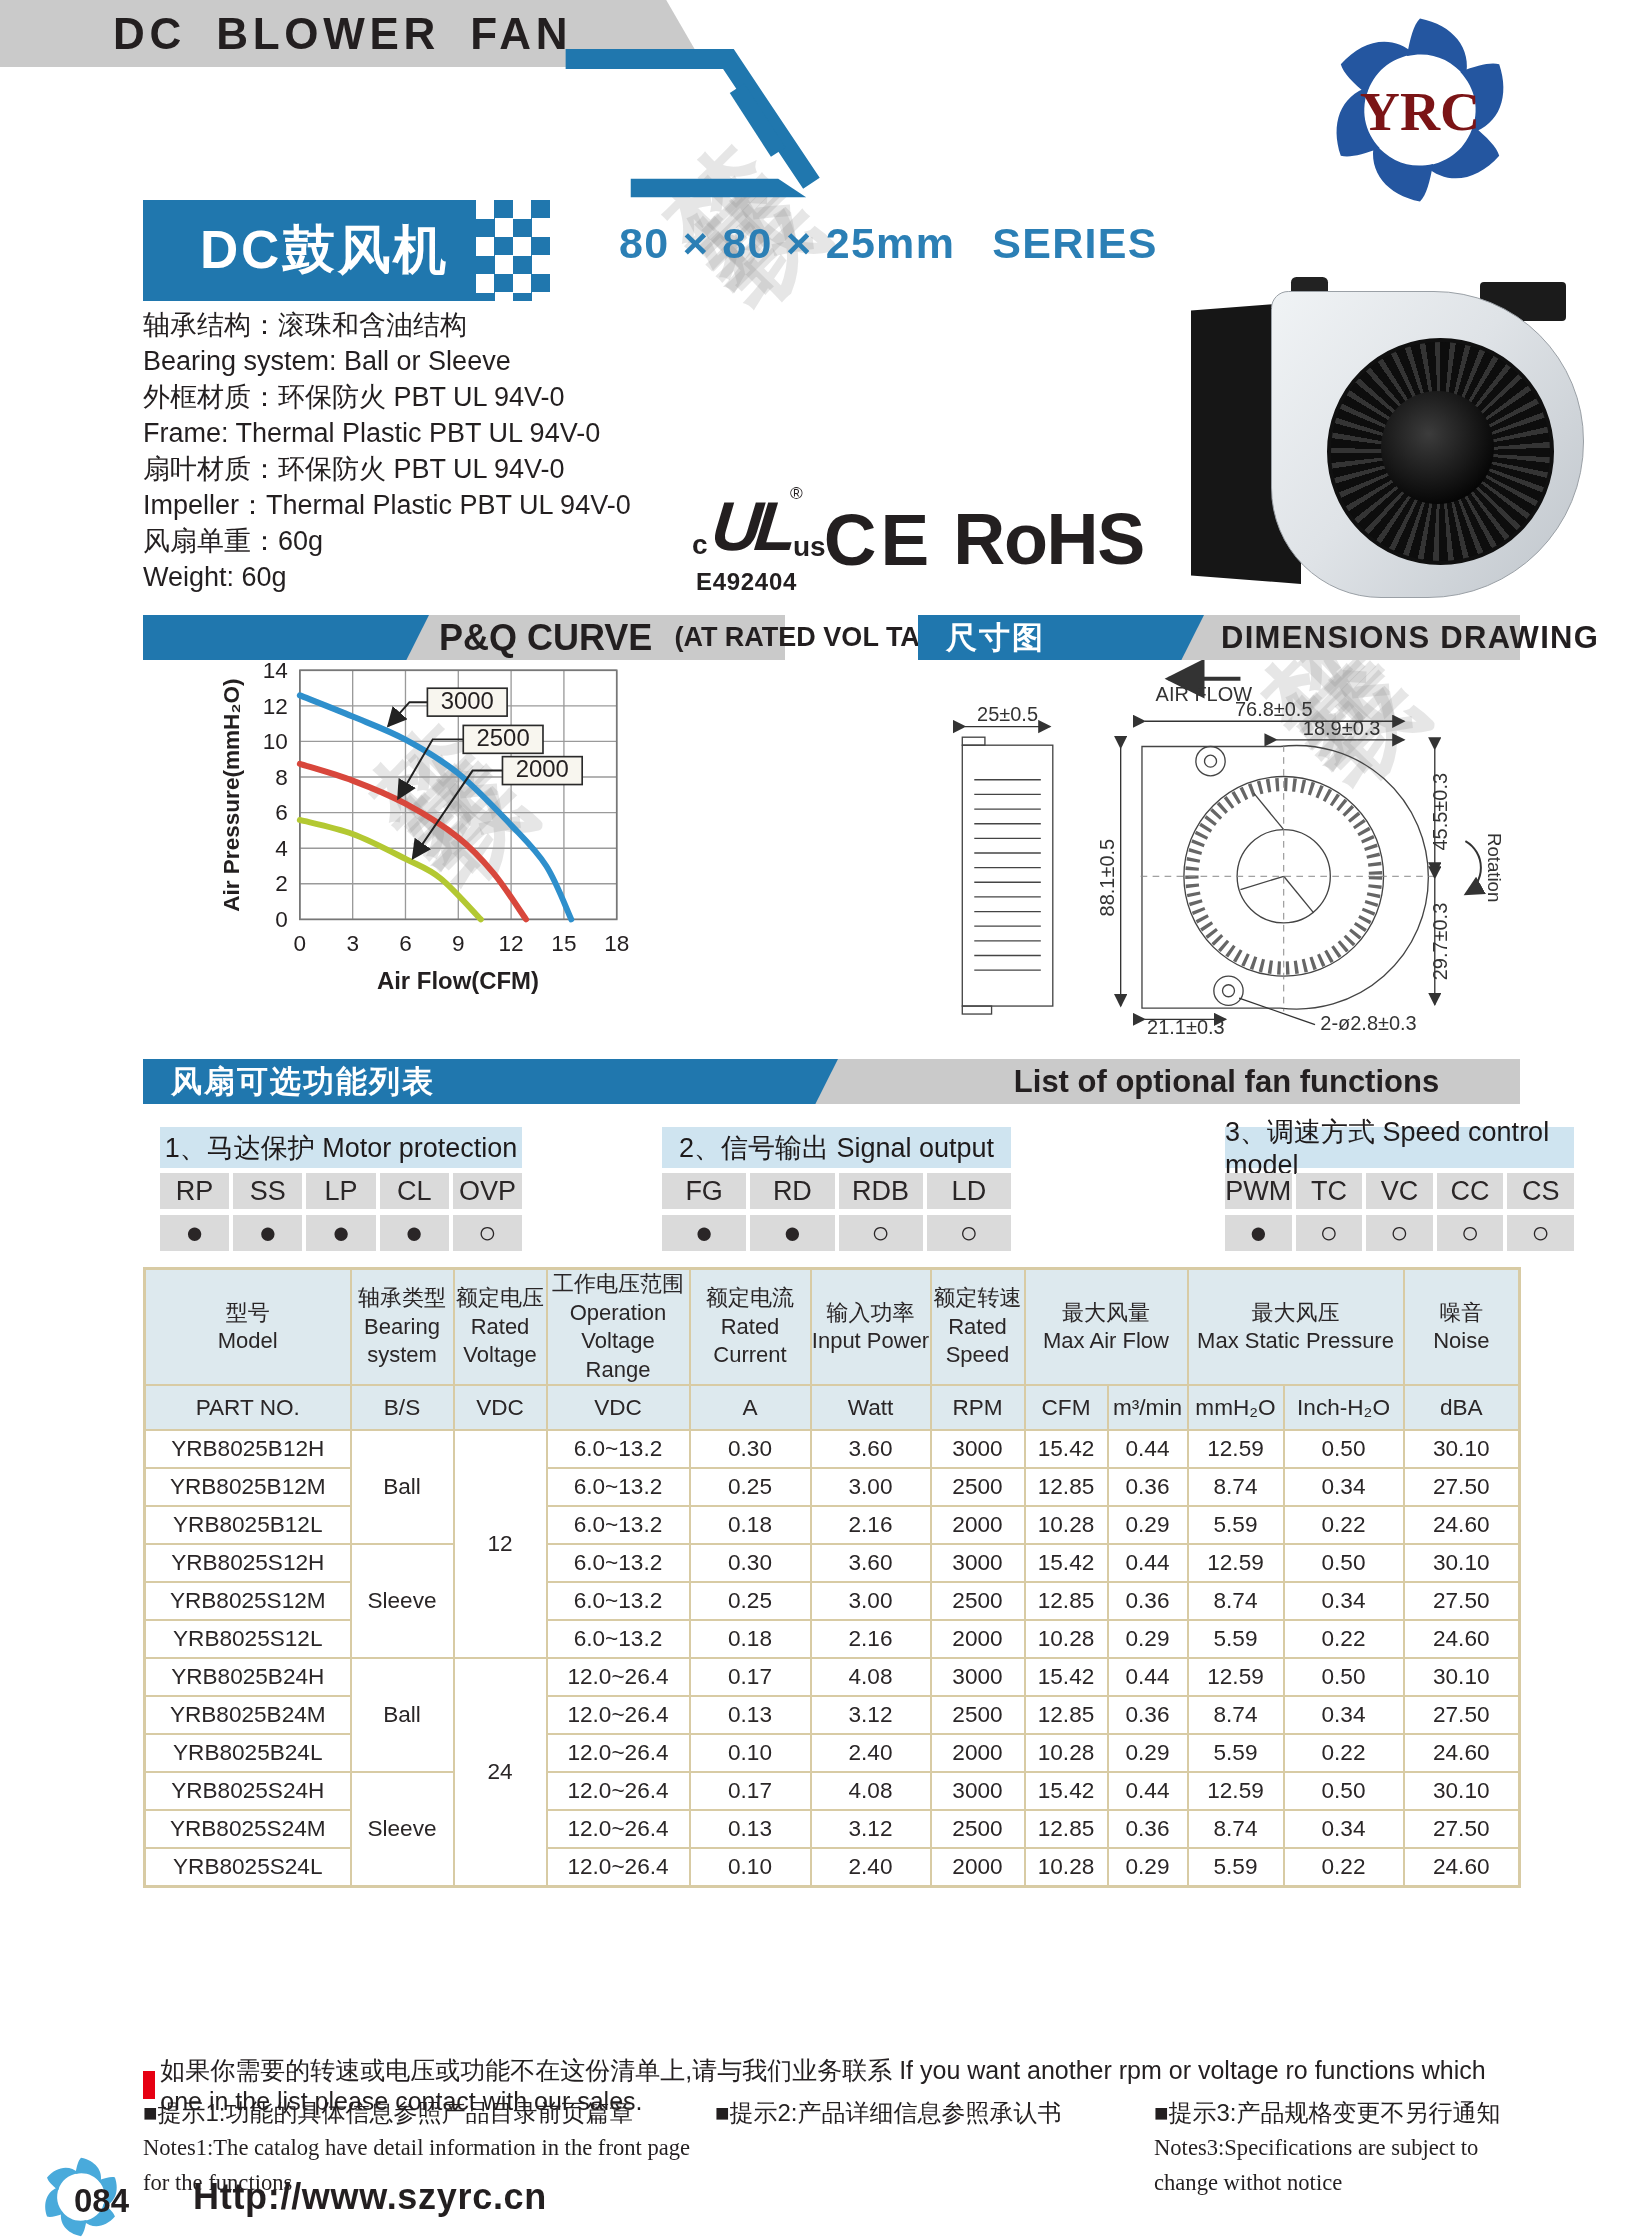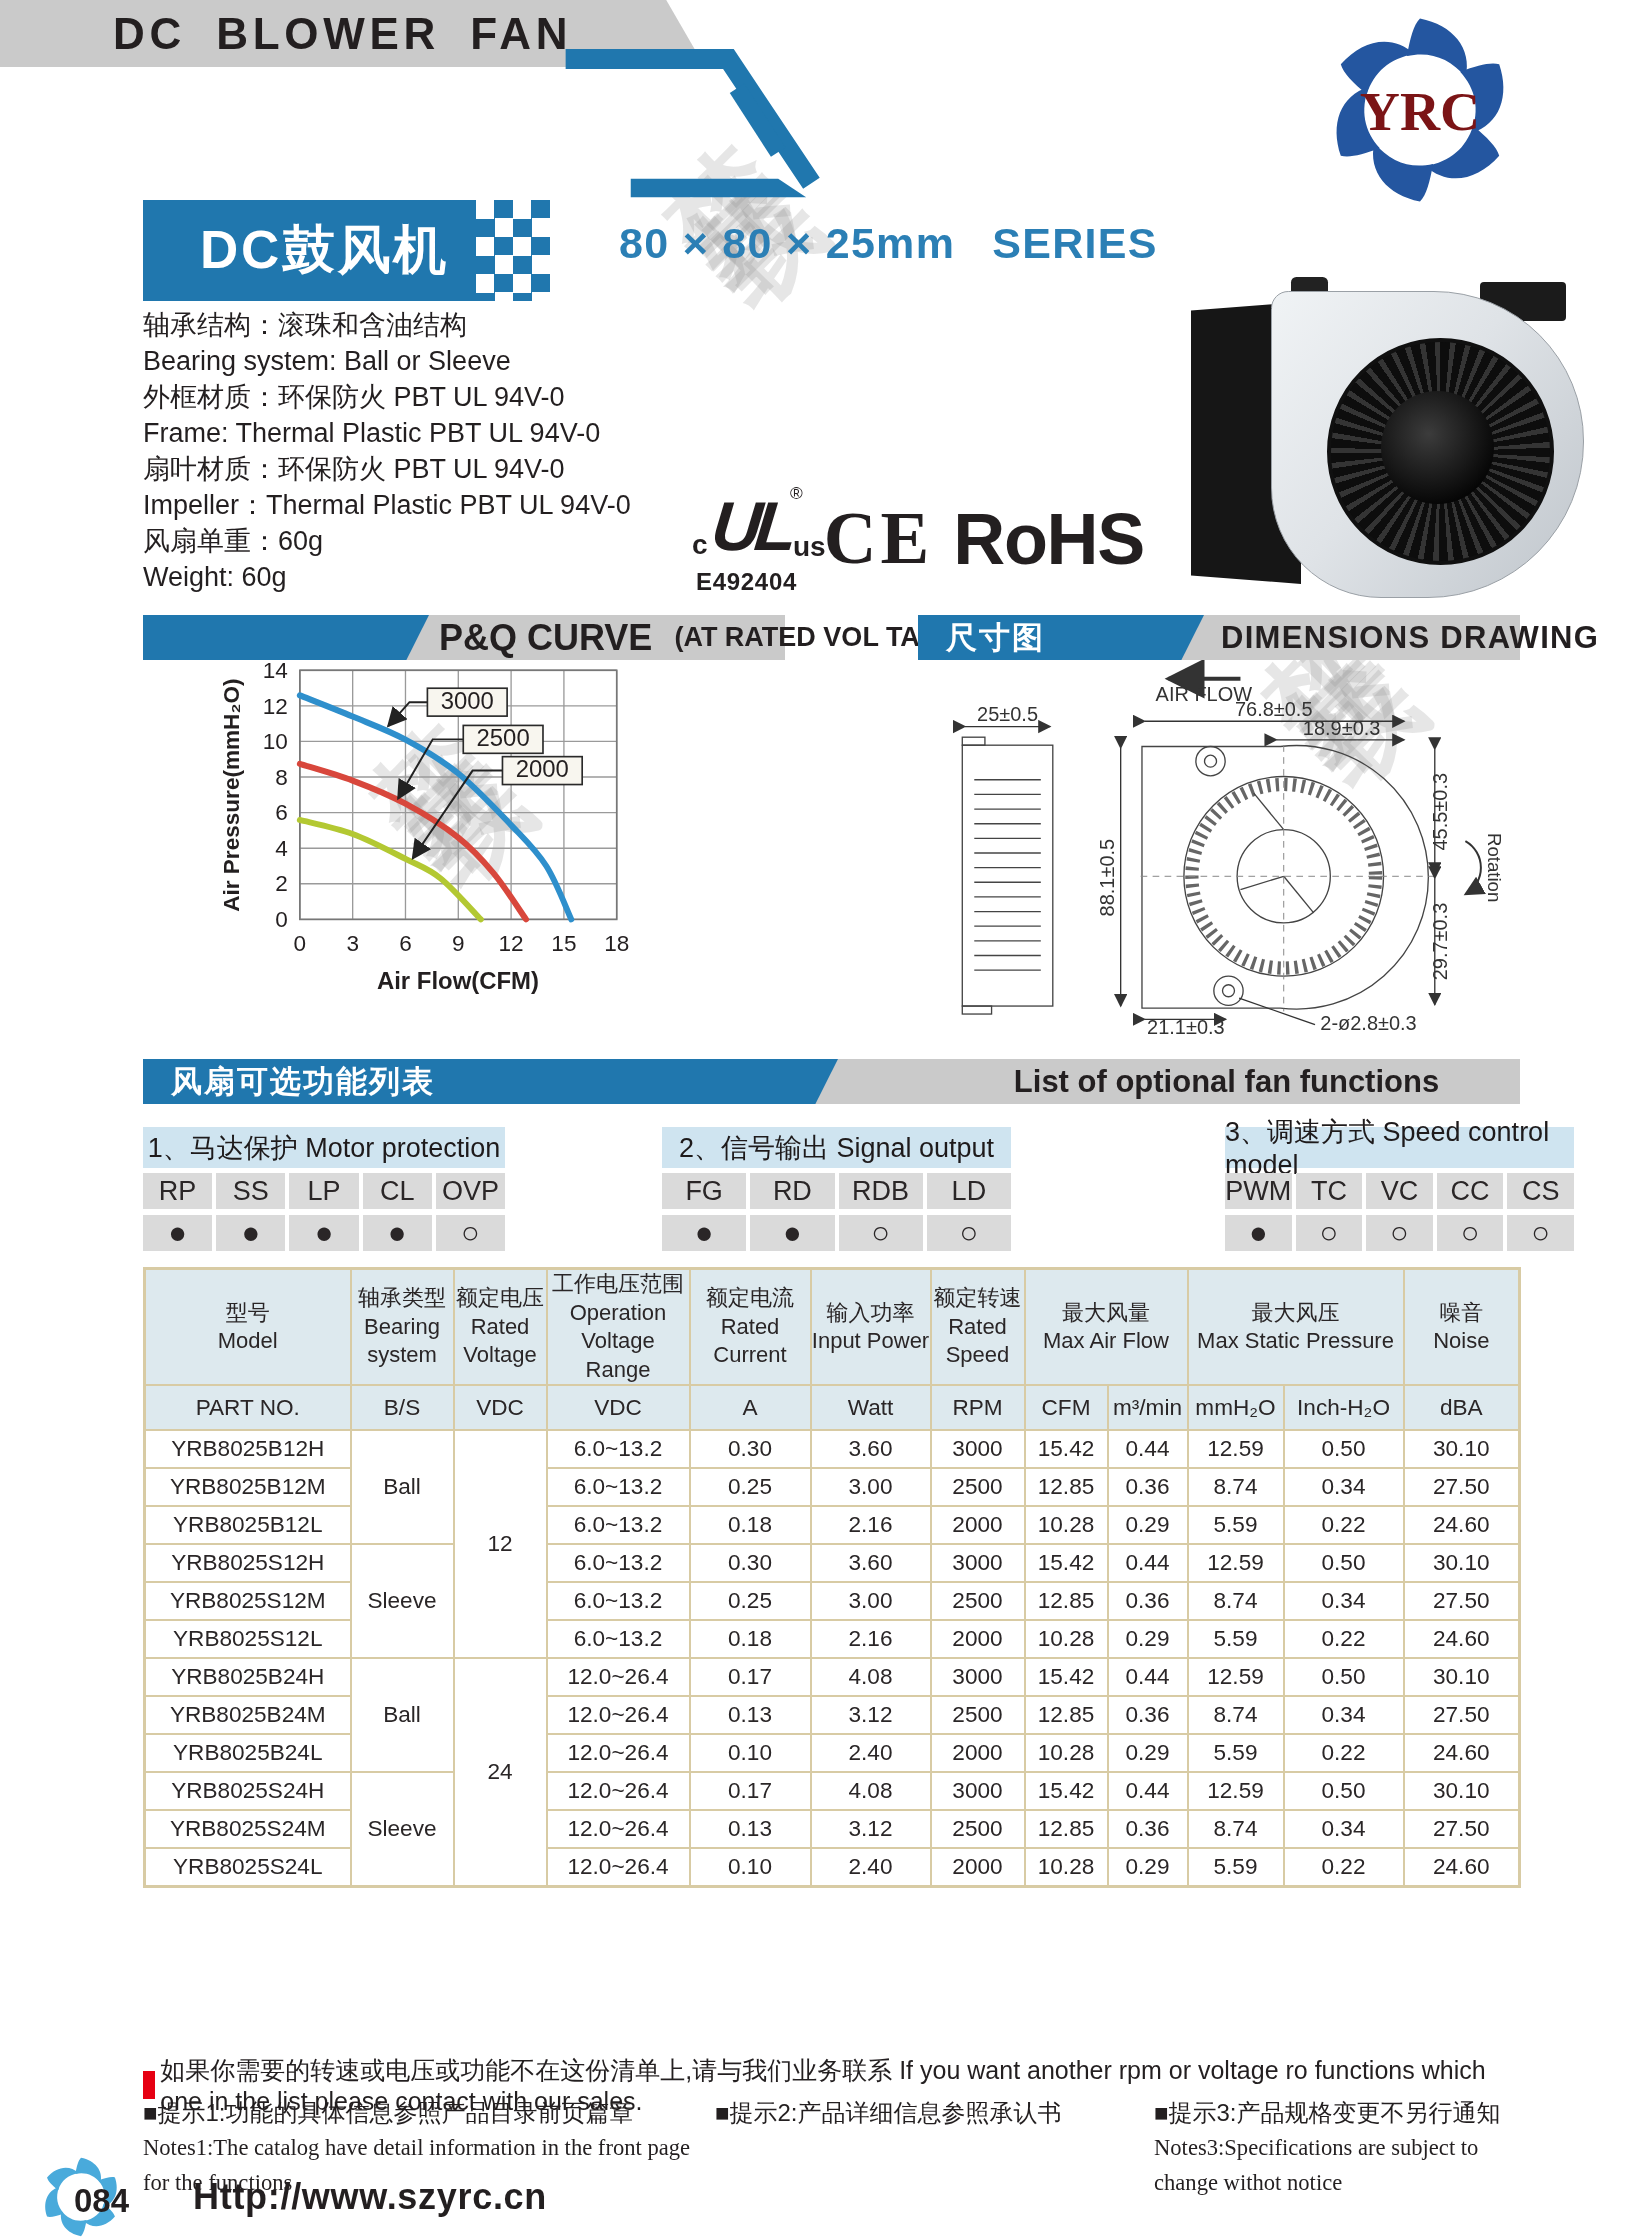--- a/index.html
+++ b/index.html
@@ -32,21 +32,21 @@
   .spec-lines{left:143px;top:307px;width:599px;font-size:27px;line-height:36px;color:#231f20;}
   
   .certs{left:692px;top:479px;width:452px;height:120px;display:flex;align-items:center;color:#231f20;}
   .ul-wrap{position:relative;width:140px;height:113px;}
   .ul-c{position:absolute;left:0;bottom:35px;font-size:28px;font-weight:800;}
   .ul-core{position:absolute;left:20px;top:4px;font-size:69px;font-weight:900;font-style:italic;
            letter-spacing:-6.7px;transform:skewX(-6deg);}
   .ul-reg{position:absolute;left:98px;top:0;font-size:17.3px;}
   .ul-us{position:absolute;left:101px;bottom:33px;font-size:28px;font-weight:800;margin-top:31px;}
   .ul-file{position:absolute;left:4px;bottom:0;font-size:24px;font-weight:800;letter-spacing:0.7px;}
-  .ce-mark{font-size:73px;font-weight:600;letter-spacing:4px;margin-left:18.6px;font-family:Liberation Serif, serif;}
+  .ce-mark{font-size:73px;font-weight:600;letter-spacing:4px;margin-left:18.6px;font-family:Liberation Sans, sans-serif;}
   .rohs-mark{font-size:72px;font-weight:900;margin-left:20px;letter-spacing:-1.3px;}
   
   .photo{left:1191px;top:286px;width:399px;height:316px;}
   .fan-side{position:absolute;left:0;top:16px;width:110px;height:282px;background:#161616;
             clip-path:polygon(0 3%,100% 0,100% 100%,0 97%);}
   .fan-body{position:absolute;left:80px;top:5.3px;width:311px;height:305px;
             background:linear-gradient(128deg,#f0f3f5 0%,#dfe3e7 45%,#bfc5cb 100%);
             border:1.3px solid #9aa0a6;border-radius:17.3px 150px 156px 110px;}
   .fan-impeller{position:absolute;left:136px;top:52px;width:219px;height:219px;border-radius:50%;
             background:repeating-conic-gradient(#0d0d0d 0deg 5deg,#343434 5deg 8deg);
@@ -348,21 +348,21 @@
   </div>
 
   <div class="abs banner fn-banner">
     <div class="gray"></div>
     <div class="blue">
         <span class="blabel">风扇可选功能列表</span>
       </div>
     <div class="glabel">List of optional fan functions</div>
   </div>
 
-  <div class="fn-table" style="left:143px;width:362px;">
+  <div class="fn-table" style="left:160px;width:362px;">
     <div class="fn-head">1、马达保护 Motor protection</div>
     <div class="fn-row">
       <div class="fn-cell">RP</div>
       <div class="fn-cell">SS</div>
       <div class="fn-cell">LP</div>
       <div class="fn-cell">CL</div>
       <div class="fn-cell">OVP</div>
     </div>
     <div class="fn-row">
       <div class="fn-cell fn-dot">●</div>

